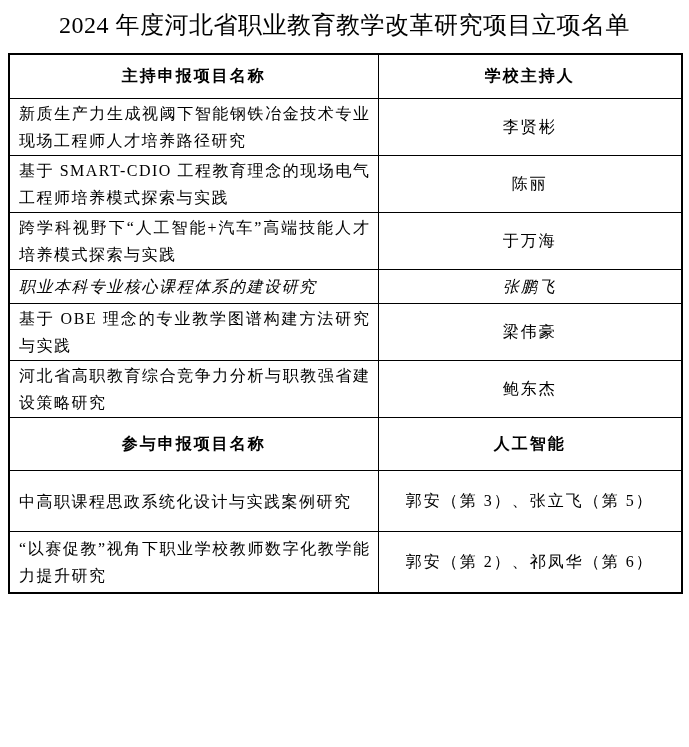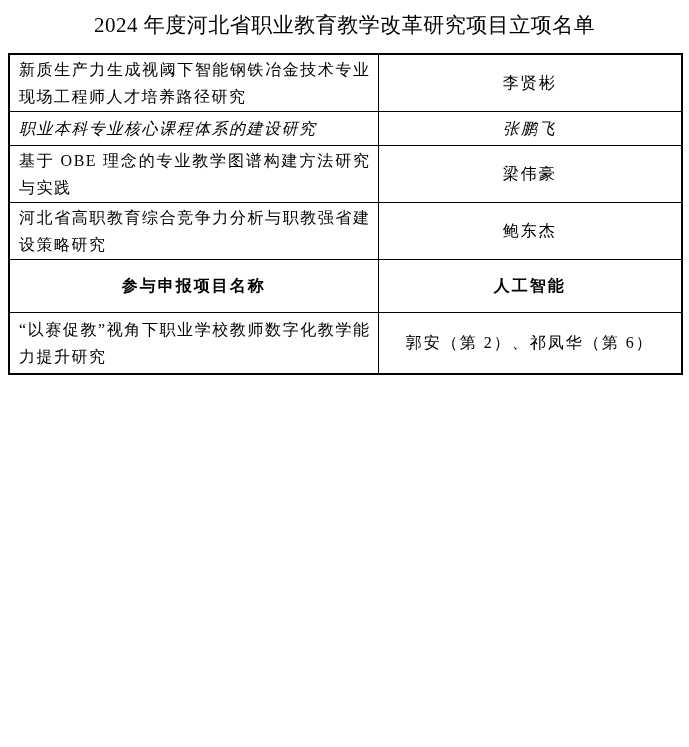--- a/index.html
+++ b/index.html
@@ -14,21 +14,21 @@
   }
   .doc {
     width: 689px;
     height: 747px;
     box-sizing: border-box;
     overflow: hidden;
   }
   .doc-title {
     padding-top: 9px;
     text-align: center;
-    font-size: 21px;
+    font-size: 24px;
     letter-spacing: 0.5px;
     line-height: 32px;
     font-weight: 400;
     white-space: nowrap;
   }
   table.grid {
     border-collapse: collapse;
     table-layout: fixed;
     width: 673px;
     margin: 12px auto 0 8px;
@@ -72,29 +72,41 @@
 
   <div class="doc-title">2024 年度河北省职业教育教学改革研究项目立项名单</div>
 
   <table class="grid">
     <colgroup>
       <col class="c-project">
       <col class="c-person">
     </colgroup>
     <tbody>
 
+      <tr class="row-header1">
+        <th class="section-header">主持申报项目名称</th>
+        <th class="section-header">学校主持人</th>
+      </tr>
 
       <tr class="row-2line">
         <td class="project-cell">新质生产力生成视阈下智能钢铁冶金技术专业现场工程师人才培养路径研究</td>
         <td class="person-cell">李贤彬</td>
       </tr>
 
 
+      <tr class="row-2line">
+        <td class="project-cell">基于 SMART-CDIO 工程教育理念的现场电气工程师培养模式探索与实践</td>
+        <td class="person-cell">陈丽</td>
+      </tr>
 
 
+      <tr class="row-2line">
+        <td class="project-cell">跨学科视野下“人工智能+汽车”高端技能人才培养模式探索与实践</td>
+        <td class="person-cell">于万海</td>
+      </tr>
 
 
       <tr class="row-1line">
         <td class="project-cell">职业本科专业核心课程体系的建设研究</td>
         <td class="person-cell">张鹏飞</td>
       </tr>
 
       <tr class="row-2line">
         <td class="project-cell">基于 OBE 理念的专业教学图谱构建方法研究与实践</td>
         <td class="person-cell">梁伟豪</td>
@@ -103,20 +115,24 @@
       <tr class="row-2line">
         <td class="project-cell">河北省高职教育综合竞争力分析与职教强省建设策略研究</td>
         <td class="person-cell">鲍东杰</td>
       </tr>
 
       <tr class="row-header2">
         <th class="section-header">参与申报项目名称</th>
         <th class="section-header">人工智能</th>
       </tr>
 
+      <tr class="row-last">
+        <td class="project-cell">中高职课程思政系统化设计与实践案例研究</td>
+        <td class="person-cell">郭安（第 3）、张立飞（第 5）</td>
+      </tr>
 
       <tr class="row-last">
         <td class="project-cell">“以赛促教”视角下职业学校教师数字化教学能力提升研究</td>
         <td class="person-cell">郭安（第 2）、祁凤华（第 6）</td>
       </tr>
 
     </tbody>
   </table>
 </div>
 

